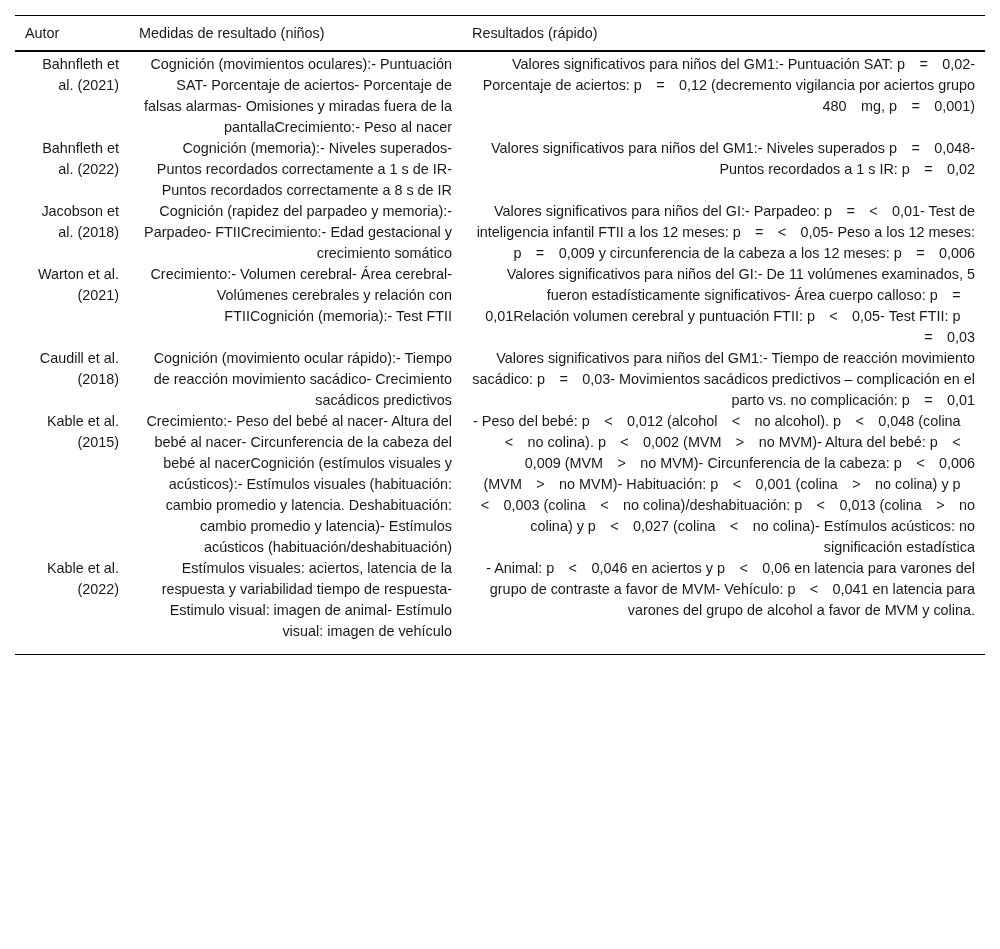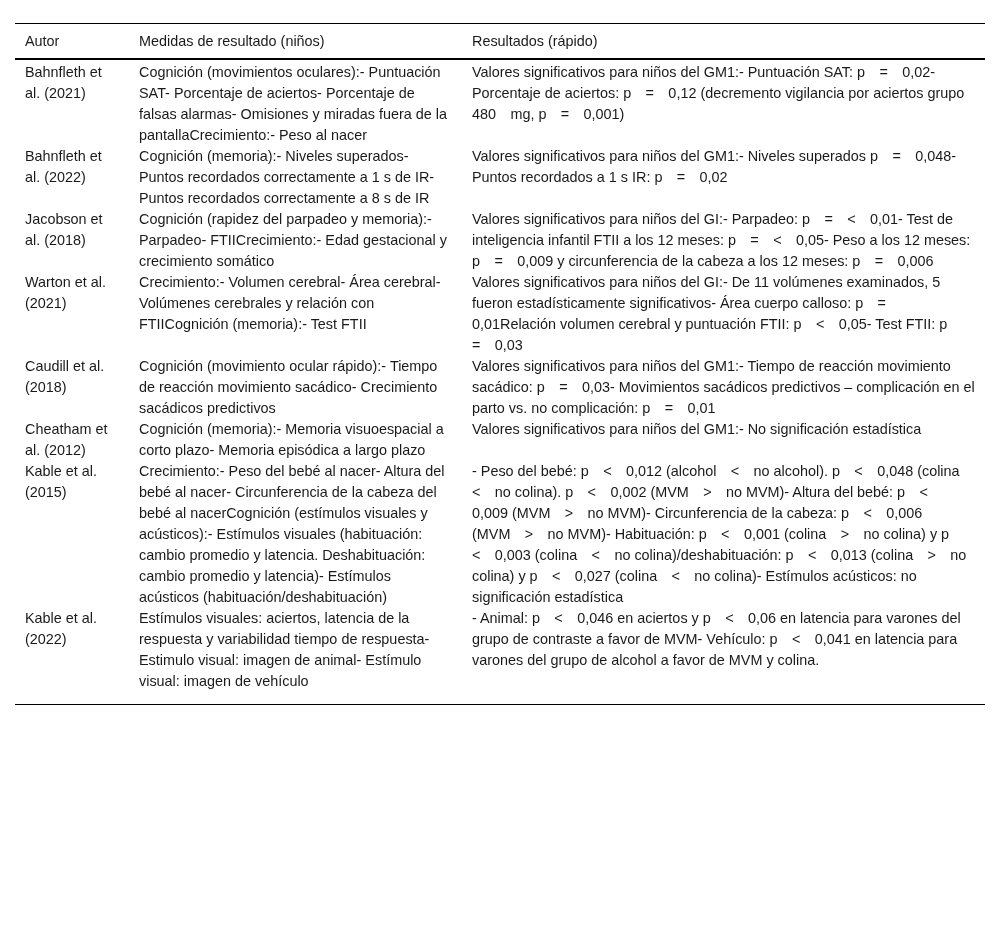--- a/index.html
+++ b/index.html
@@ -1,23 +1,23 @@
 <!DOCTYPE html>
 <html><head>
 <meta charset="utf-8">
 <style>
   html, body { margin: 0; padding: 0; background: #ffffff; }
   body { width: 1000px; height: 949px; overflow: hidden; position: relative;
          font-family: "Liberation Sans", sans-serif; color: #1a1a1a; font-size: 14.4px; }
   table.results { position: absolute; left: 15px; top: 15px; width: 970px;
-         border-collapse: collapse; table-layout: fixed; margin-top: 8px; }
+         border-collapse: collapse; table-layout: fixed; }
   table.results thead th { font-weight: normal; text-align: left; vertical-align: top;
          border-top: 1px solid #000; border-bottom: 2px solid #000;
          padding: 7px 10px 7px 10px; line-height: 20px; }
-  table.results tbody td { vertical-align: top; text-align: left; padding: 0 10px;
+  table.results tbody td { vertical-align: top; text-align: right; padding: 0 10px;
          line-height: 21px; }
   table.results tbody tr:last-child td { border-bottom: 1.5px solid #000; padding-bottom: 12px; }
   table.results tbody tr:first-child td { padding-top: 2px; }
   col.c1 { width: 114px; }
   col.c2 { width: 333px; }
   col.c3 { width: 523px; }
 </style>
 </head>
 <body>
 
@@ -54,25 +54,20 @@
       <td>Warton et al. (2021)</td>
       <td>Crecimiento:- Volumen cerebral- Área cerebral- Volúmenes cerebrales y relación con FTIICognición (memoria):- Test FTII</td>
       <td>Valores significativos para niños del GI:- De 11 volúmenes examinados, 5 fueron estadísticamente significativos- Área cuerpo calloso: p = 0,01Relación volumen cerebral y puntuación FTII: p &lt; 0,05- Test FTII: p = 0,03</td>
     </tr>
     <tr>
       <td>Caudill et al. (2018)</td>
       <td>Cognición (movimiento ocular rápido):- Tiempo de reacción movimiento sacádico- Crecimiento sacádicos predictivos</td>
       <td>Valores significativos para niños del GM1:- Tiempo de reacción movimiento sacádico: p = 0,03- Movimientos sacádicos predictivos – complicación en el parto vs. no complicación: p = 0,01</td>
     </tr>
     <tr>
-      <td>Cheatham et al. (2012)</td>
-      <td>Cognición (memoria):- Memoria visuoespacial a corto plazo- Memoria episódica a largo plazo</td>
-      <td>Valores significativos para niños del GM1:- No significación estadística</td>
-    </tr>
-    <tr>
       <td>Kable et al. (2015)</td>
       <td>Crecimiento:- Peso del bebé al nacer- Altura del bebé al nacer- Circunferencia de la cabeza del bebé al nacerCognición (estímulos visuales y acústicos):- Estímulos visuales (habituación: cambio promedio y latencia. Deshabituación: cambio promedio y latencia)- Estímulos acústicos (habituación/deshabituación)</td>
       <td>- Peso del bebé: p &lt; 0,012 (alcohol &lt; no alcohol). p &lt; 0,048 (colina &lt; no colina). p &lt; 0,002 (MVM &gt; no MVM)- Altura del bebé: p &lt; 0,009 (MVM &gt; no MVM)- Circunferencia de la cabeza: p &lt; 0,006 (MVM &gt; no MVM)- Habituación: p &lt; 0,001 (colina &gt; no colina) y p &lt; 0,003 (colina &lt; no colina)/deshabituación: p &lt; 0,013 (colina &gt; no colina) y p &lt; 0,027 (colina &lt; no colina)- Estímulos acústicos: no significación estadística</td>
     </tr>
     <tr>
       <td>Kable et al. (2022)</td>
       <td>Estímulos visuales: aciertos, latencia de la respuesta y variabilidad tiempo de respuesta- Estimulo visual: imagen de animal- Estímulo visual: imagen de vehículo</td>
       <td>- Animal: p &lt; 0,046 en aciertos y p &lt; 0,06 en latencia para varones del grupo de contraste a favor de MVM- Vehículo: p &lt; 0,041 en latencia para varones del grupo de alcohol a favor de MVM y colina.</td>
     </tr>
   </tbody>

